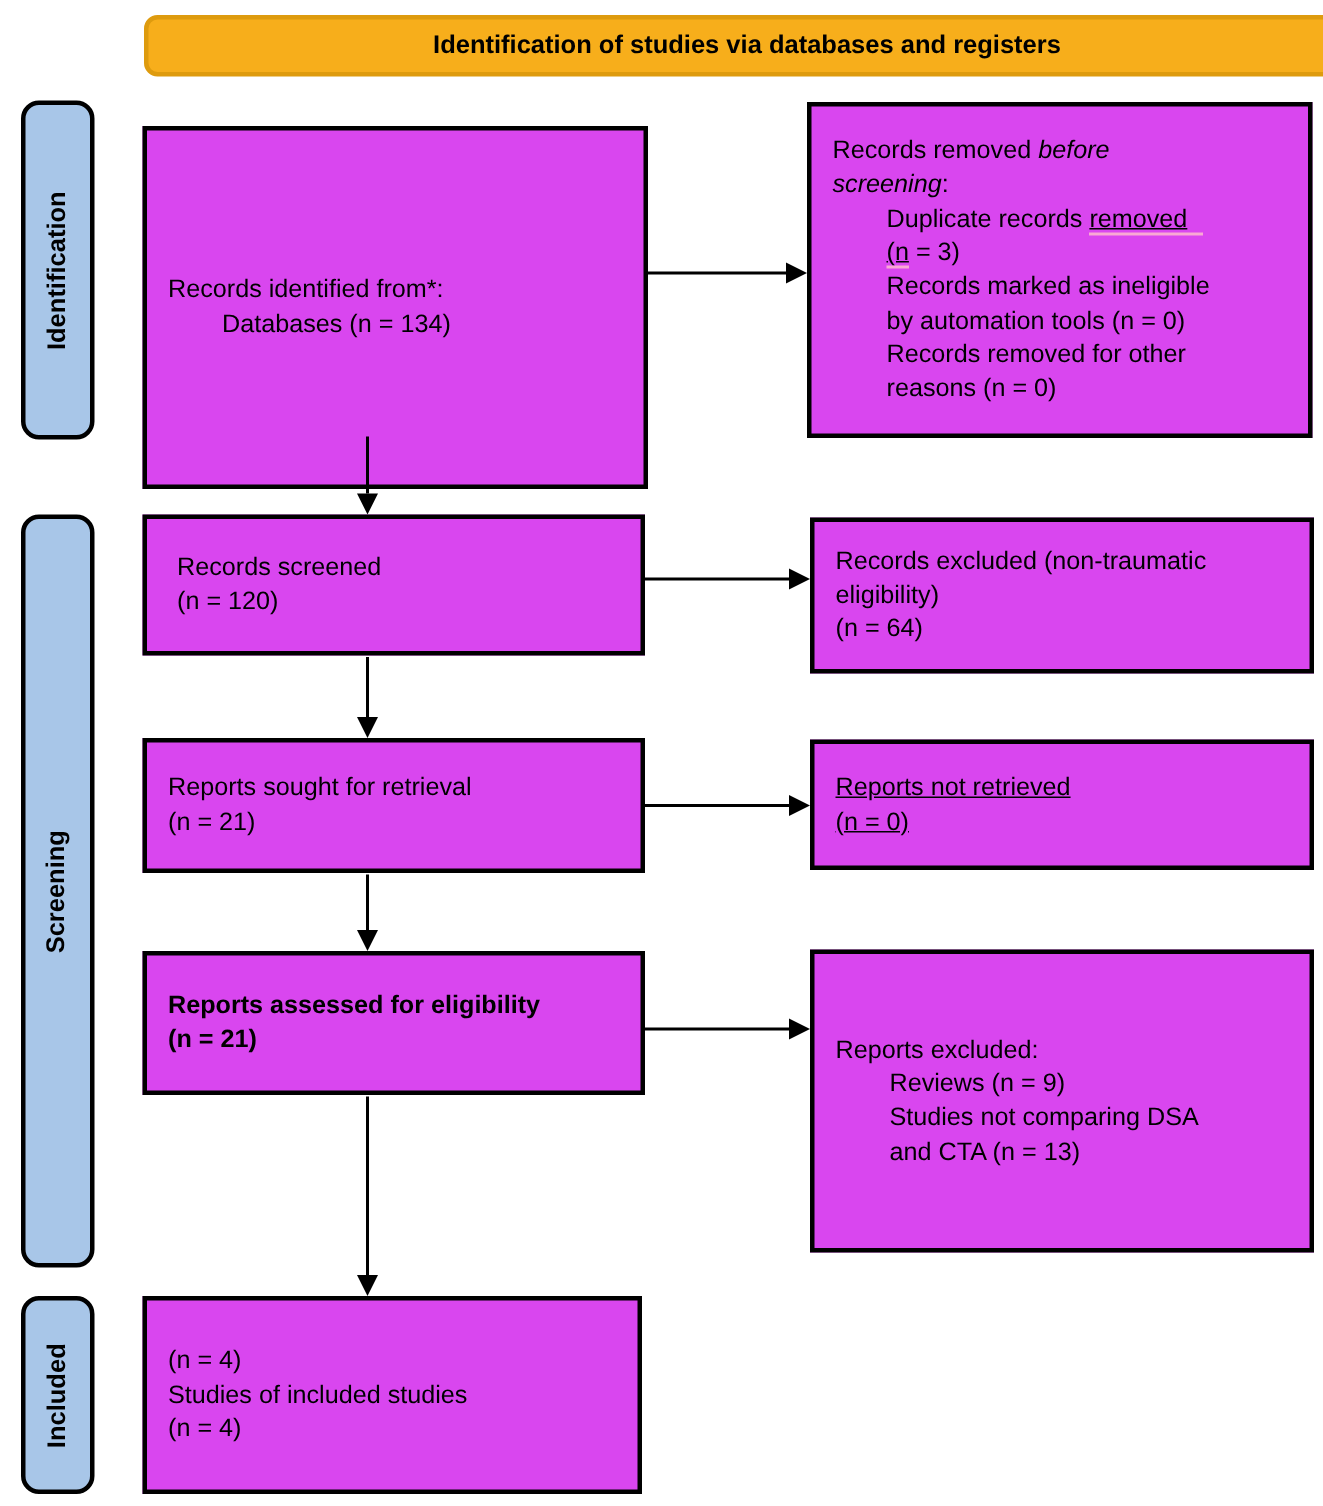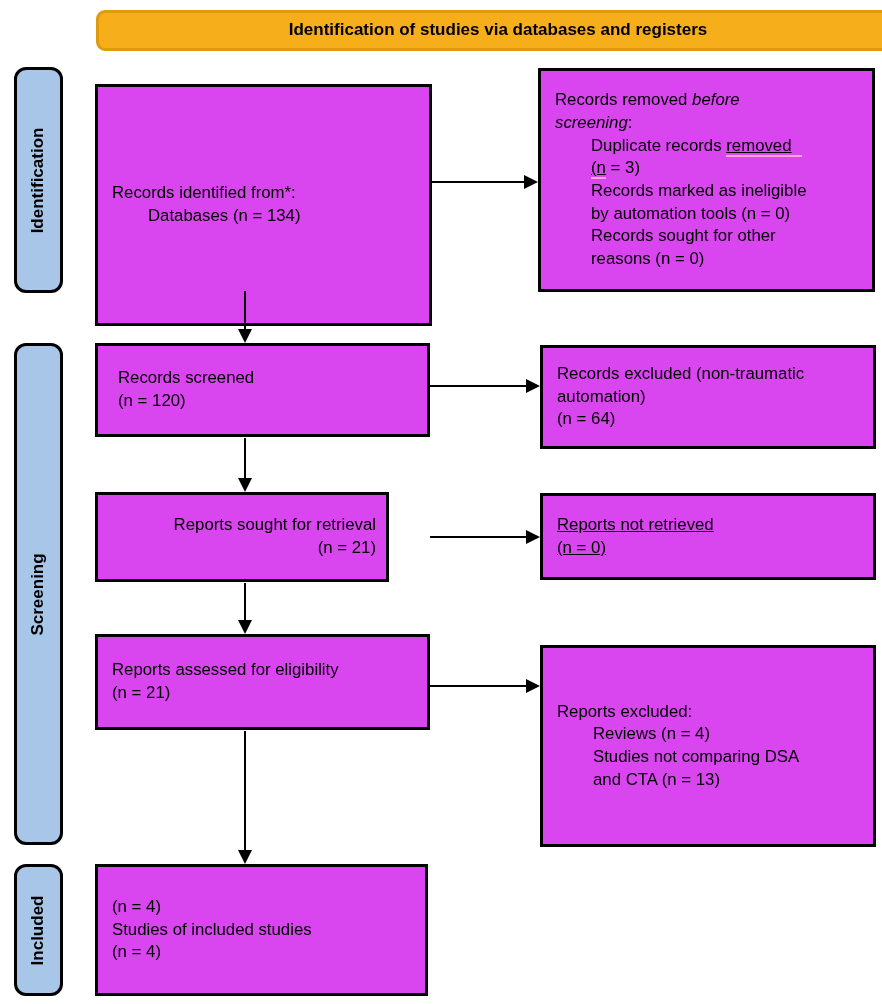--- a/index.html
+++ b/index.html
@@ -69,24 +69,24 @@
   .hline { position:absolute; height:2px; background:#000; }
   .hhead { position:absolute; width:0; height:0;
            border-top:7px solid transparent; border-bottom:7px solid transparent;
            border-left:14px solid #000; }
 
   
   .box-identified       { left:95px;  top:68px;  width:337px; height:242px;margin-top:16px; }
   .box-removed          { left:538px; top:68px;  width:337px; height:224px; }
   .box-screened         { left:95px;  top:343px; width:335px; height:94px;padding-left:20px;  }
   .box-excluded-nt      { left:540px; top:345px; width:336px; height:104px;  }
-  .box-sought           { left:95px;  top:492px; width:294px; height:90px;text-align:right;  }
+  .box-sought           { left:95px;  top:492px; width:335px; height:90px;  }
   .box-not-retrieved    { left:540px; top:493px; width:336px; height:87px;text-decoration:underline;  }
-  .box-assessed         { left:95px;  top:634px; width:335px; height:96px;  }
-  .box-reports-excluded { left:540px; top:633px; width:336px; height:202px;margin-top:12px; }
+  .box-assessed         { left:95px;  top:634px; width:335px; height:96px;font-weight:bold;  }
+  .box-reports-excluded { left:540px; top:633px; width:336px; height:202px; }
   .box-included         { left:95px;  top:864px; width:333px; height:132px; }
 </style>
 </head>
 <body>
 
 <div class="canvas">
 
   <div class="banner">
     <span>Identification of studies via databases and registers</span>
   </div>
@@ -110,37 +110,37 @@
 
   <div class="fbox box-removed">
     <div class="inner">
       <div><span>Records removed </span><i>before</i></div>
       <div><i>screening</i><span>:</span></div>
       <div class="indent">
         <div><span>Duplicate records </span><span class="glink glink-ext">removed</span></div>
         <div><span class="glink">(n</span><span> = 3)</span></div>
         <div>Records marked as ineligible</div>
         <div>by automation tools (n = 0)</div>
-        <div>Records sought for other</div>
+        <div>Records removed for other</div>
         <div>reasons (n = 0)</div>
       </div>
     </div>
   </div>
 
   <div class="fbox box-screened">
     <div class="inner">
       <div>Records screened</div>
       <div>(n = 120)</div>
     </div>
   </div>
 
   <div class="fbox box-excluded-nt">
     <div class="inner">
       <div>Records excluded (non-traumatic</div>
-      <div>automation)</div>
+      <div>eligibility)</div>
       <div>(n = 64)</div>
     </div>
   </div>
 
   <div class="fbox box-sought">
     <div class="inner">
       <div>Reports sought for retrieval</div>
       <div>(n = 21)</div>
     </div>
   </div>
@@ -156,21 +156,21 @@
     <div class="inner">
       <div>Reports assessed for eligibility</div>
       <div>(n = 21)</div>
     </div>
   </div>
 
   <div class="fbox box-reports-excluded">
     <div class="inner">
       <div>Reports excluded:</div>
       <div class="indent">
-        <div>Reviews (n = 4)</div>
+        <div>Reviews (n = 9)</div>
         <div>Studies not comparing DSA</div>
         <div>and CTA (n = 13)</div>
       </div>
     </div>
   </div>
 
   <div class="fbox box-included">
     <div class="inner">
       <div>(n = 4)</div>
       <div>Studies of included studies</div>

